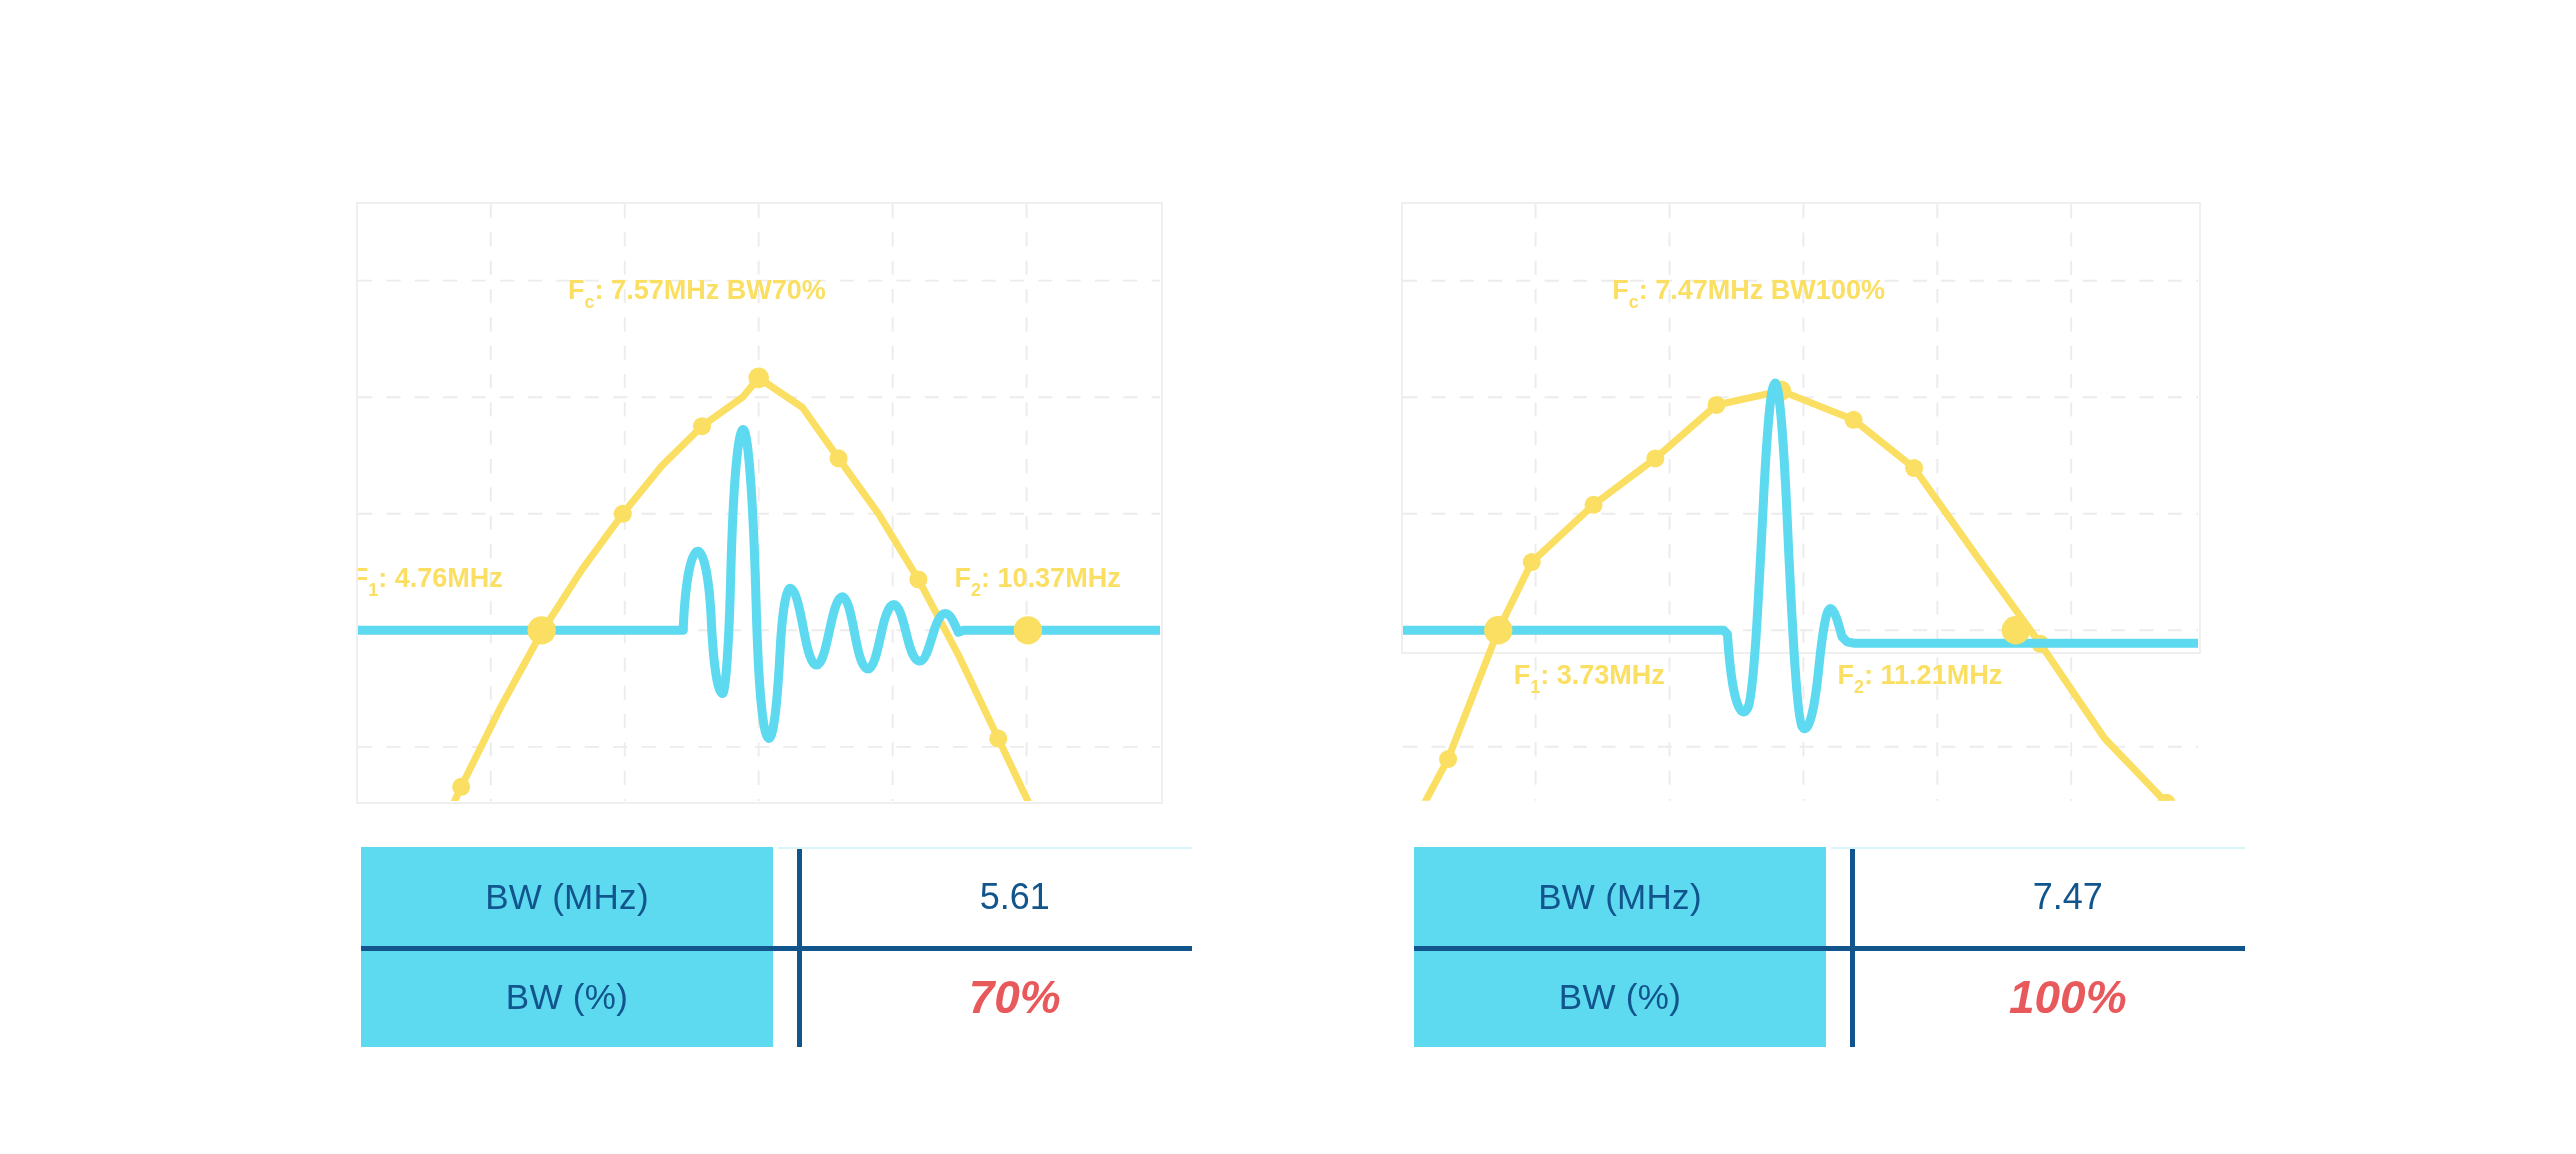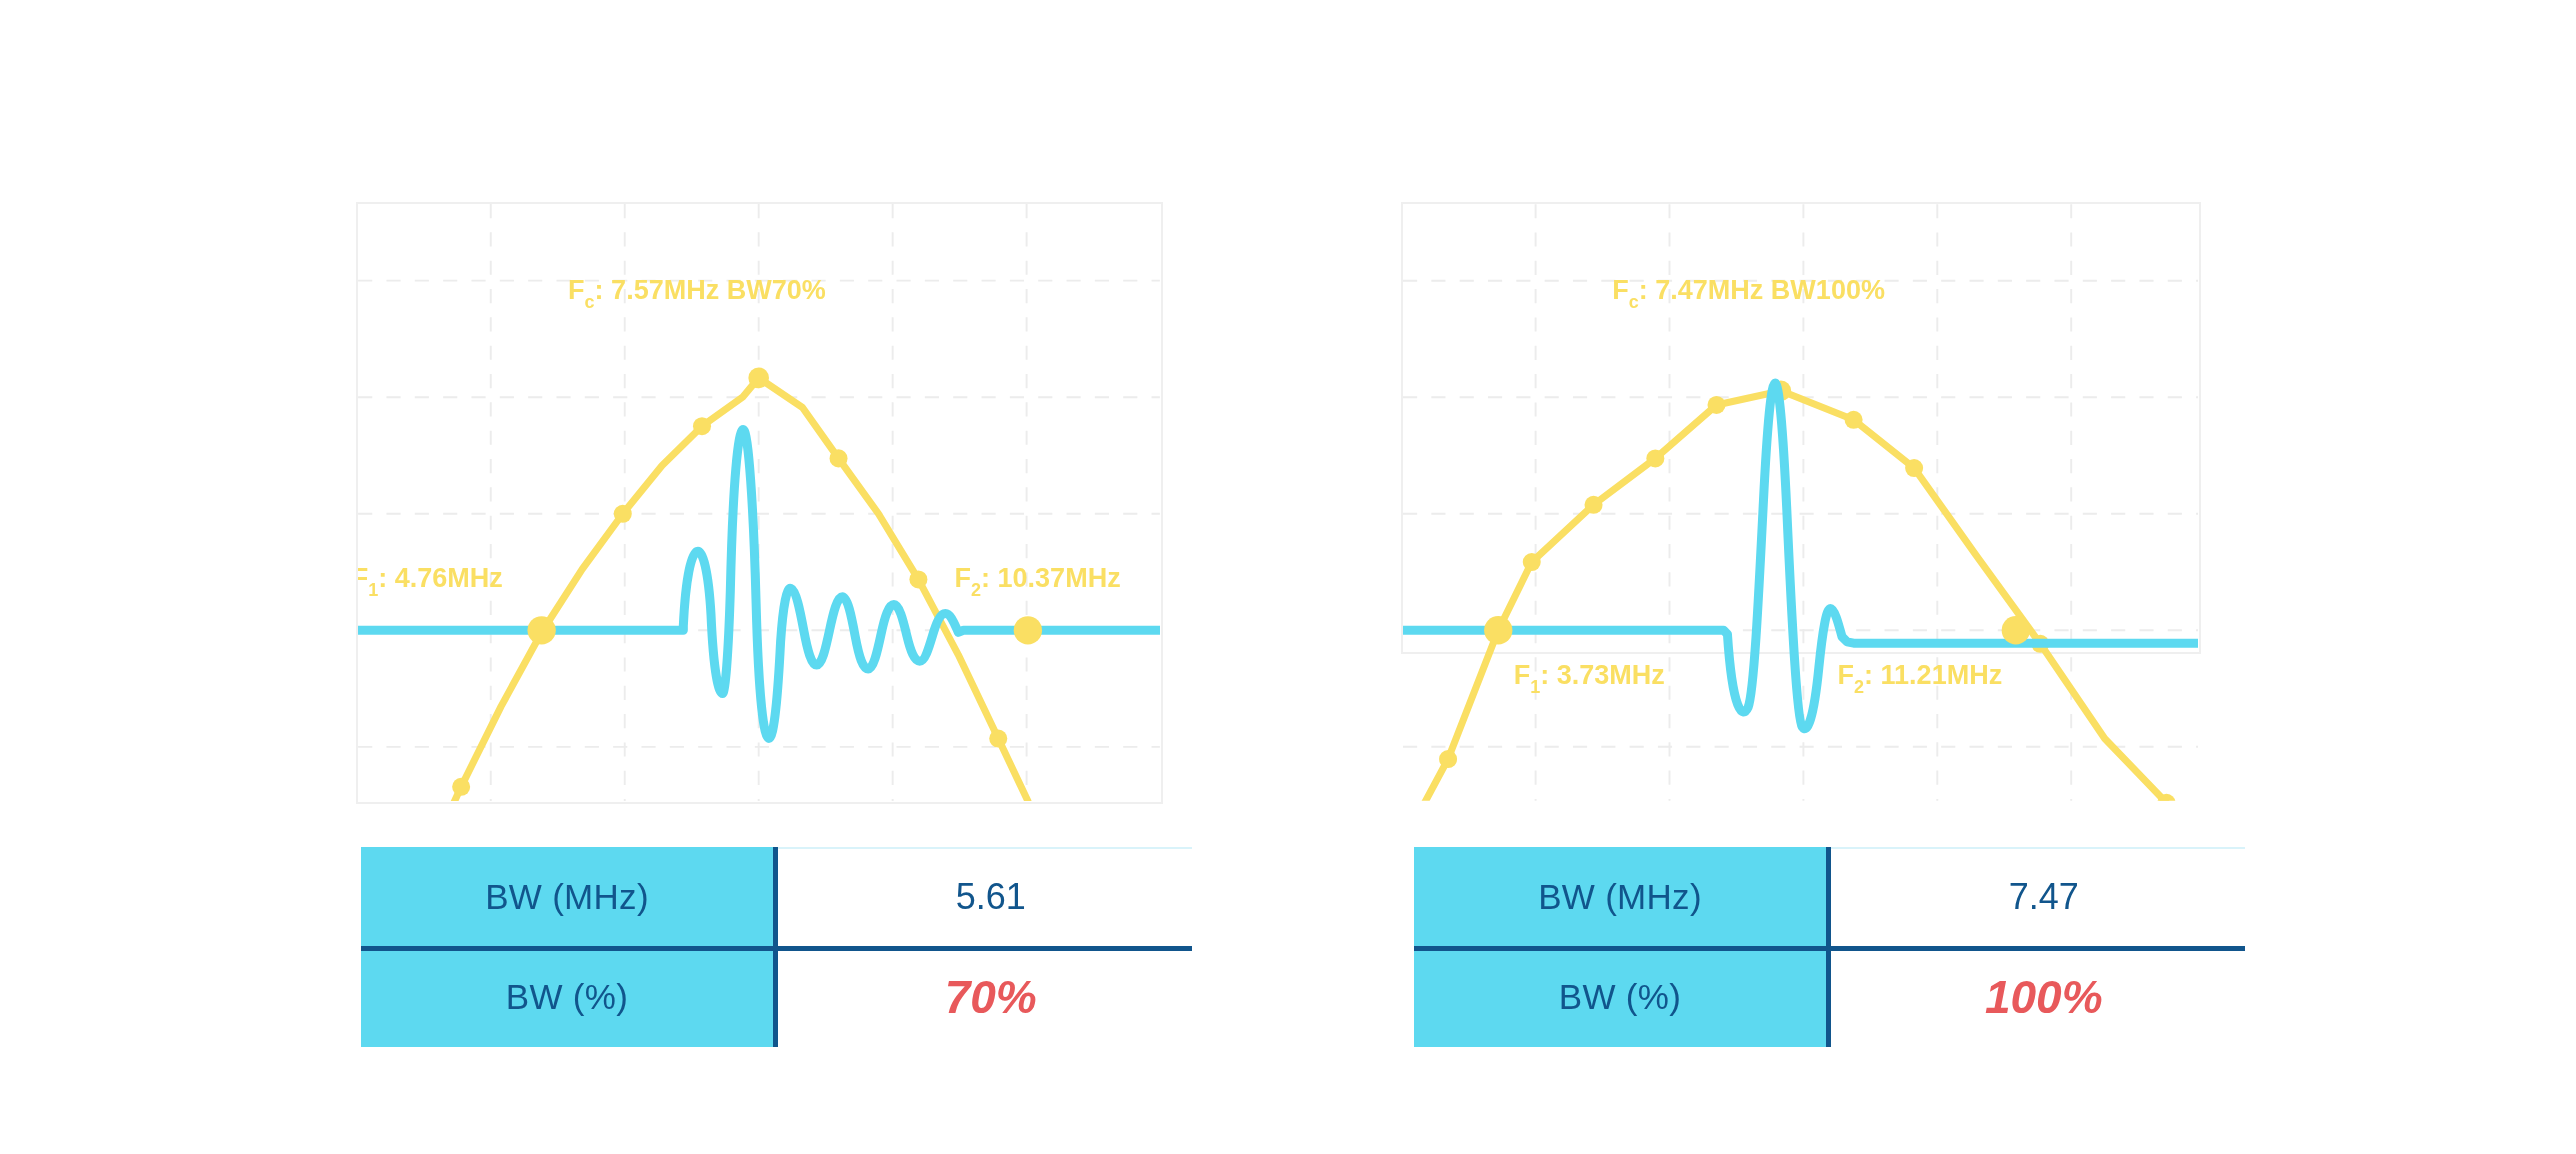--- a/index.html
+++ b/index.html
@@ -26,20 +26,21 @@
   .bw-table{
     position:absolute;
     width:831px;
     height:200px;
   }
   .bw-row{
     position:relative;
     height:100px;
     display:flex;
     align-items:stretch;
+    gap:24px;
   }
   .bw-key{
     width:412px;
     background:#5DD9F0;
     display:flex;
     align-items:center;
     justify-content:center;
     color:#11558C;
     font-size:35px;
     letter-spacing:0.3px;

